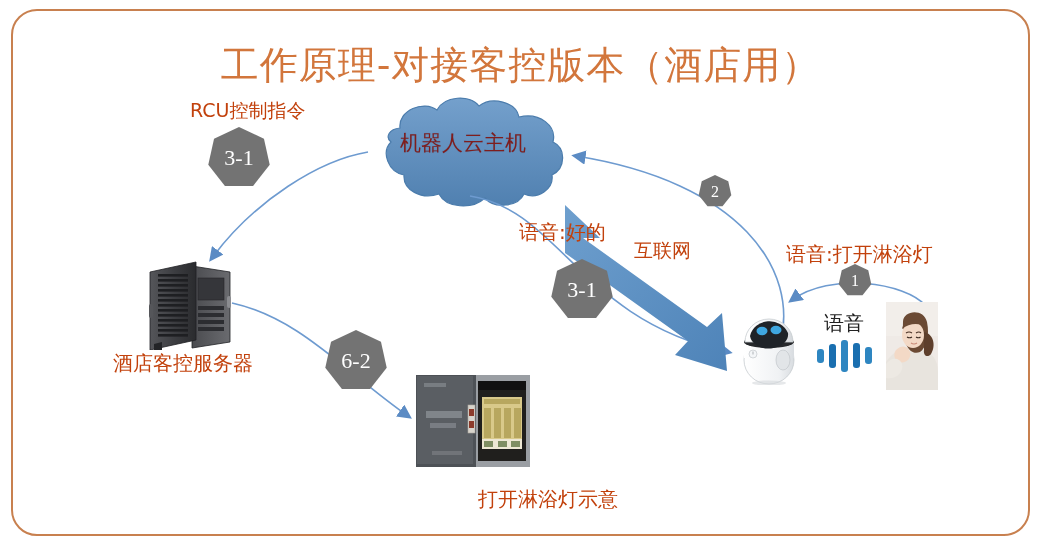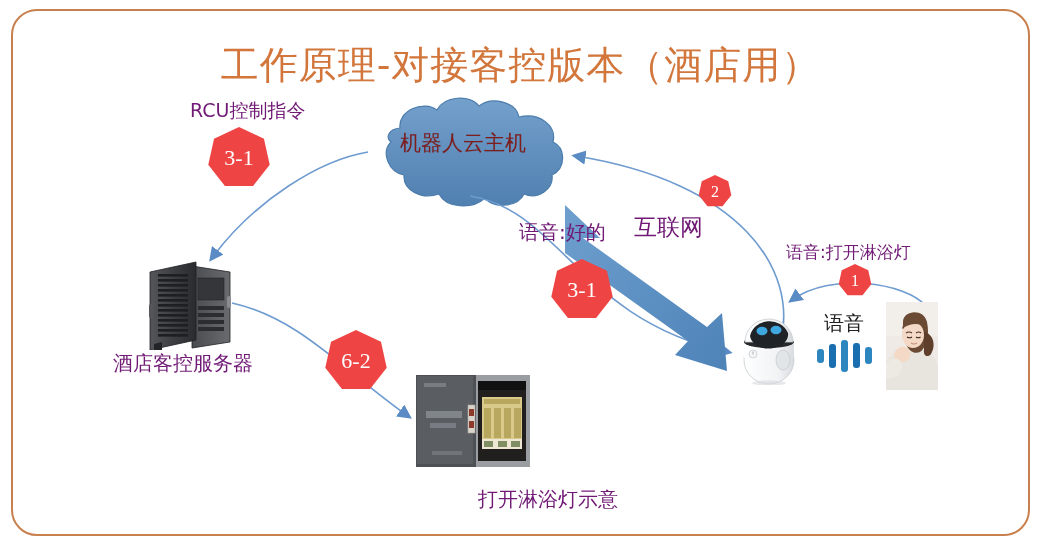--- a/index.html
+++ b/index.html
@@ -31,29 +31,29 @@
 
   
   svg.layer{position:absolute;left:0;top:0;width:1041px;height:548px;overflow:visible;}
 
   
   .hept{
     position:absolute;
     display:flex;align-items:center;justify-content:center;
     color:#ffffff;
     font-family:"Liberation Serif","DejaVu Serif",serif;
-    background:#ef4444;
+    background:#737373;
     -webkit-clip-path:polygon(50% 0%,89% 19%,98% 61%,72% 95%,28% 95%,2% 61%,11% 19%);
     clip-path:polygon(50% 0%,89% 19%,98% 61%,72% 95%,28% 95%,2% 61%,11% 19%);
   }
   .hept.big{width:64px;height:62px;font-size:22px;}
   .hept.small{width:34px;height:33px;font-size:16px;}
 
   
-  .lbl{position:absolute;color:#701a75;white-space:nowrap;
+  .lbl{position:absolute;color:#c2410c;white-space:nowrap;
        font-family:"DejaVu Sans","Liberation Sans",sans-serif;}
 
   
   .cloud-text{
     position:absolute;left:392px;top:130px;width:142px;
     text-align:center;color:#7f1d1d;font-size:21px;line-height:26px;
     font-family:"DejaVu Sans","Liberation Sans",sans-serif;
     text-shadow:0 0 1px rgba(0,0,0,.15);
   }
 
@@ -280,25 +280,25 @@
       <path d="M25,41 q3,2 6,0" stroke="#C98A78" stroke-width="1.1" fill="none"></path>
 
       <path d="M10,48 C16,42 22,44 24,50 C26,56 20,62 13,60 C8,58 7,52 10,48 Z" fill="#F3D9C6"></path>
 
       <path d="M0,62 C6,54 14,56 16,62 C18,70 10,78 0,76 Z" fill="#EDE9E3"></path>
     </svg>
   </div>
 
   <div class="lbl" style="left:190px;top:98px;font-size:19px;">RCU控制指令</div>
 
-  <div class="lbl" style="left:634px;top:212px;font-size:23px;">互联网</div>
+  <div class="lbl" style="left:634px;top:238px;font-size:19px;">互联网</div>
 
   <div class="lbl" style="left:519px;top:219px;font-size:20px;">语音:好的</div>
 
-  <div class="lbl" style="left:786px;top:241px;font-size:17px;">语音:打开淋浴灯</div>
+  <div class="lbl" style="left:786px;top:241px;font-size:20px;">语音:打开淋浴灯</div>
 
   <div class="hept big" style="left:207px;top:127px;">3-1</div>
 
   <div class="hept big" style="left:550px;top:259px;">3-1</div>
 
   <div class="hept big" style="left:324px;top:330px;">6-2</div>
 
   <div class="hept small" style="left:698px;top:175px;">2</div>
 
   <div class="hept small" style="left:838px;top:264px;">1</div>

